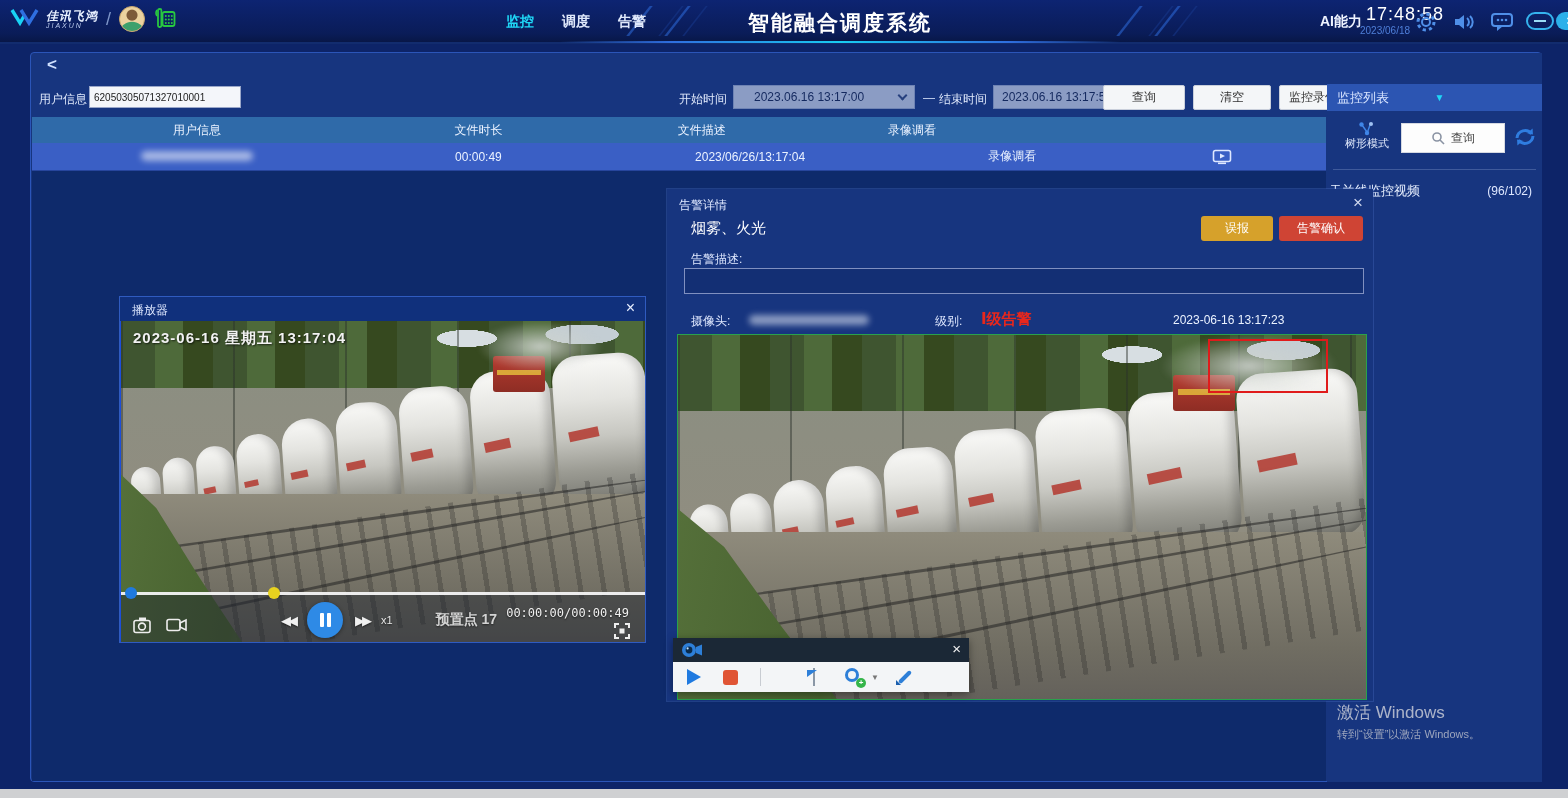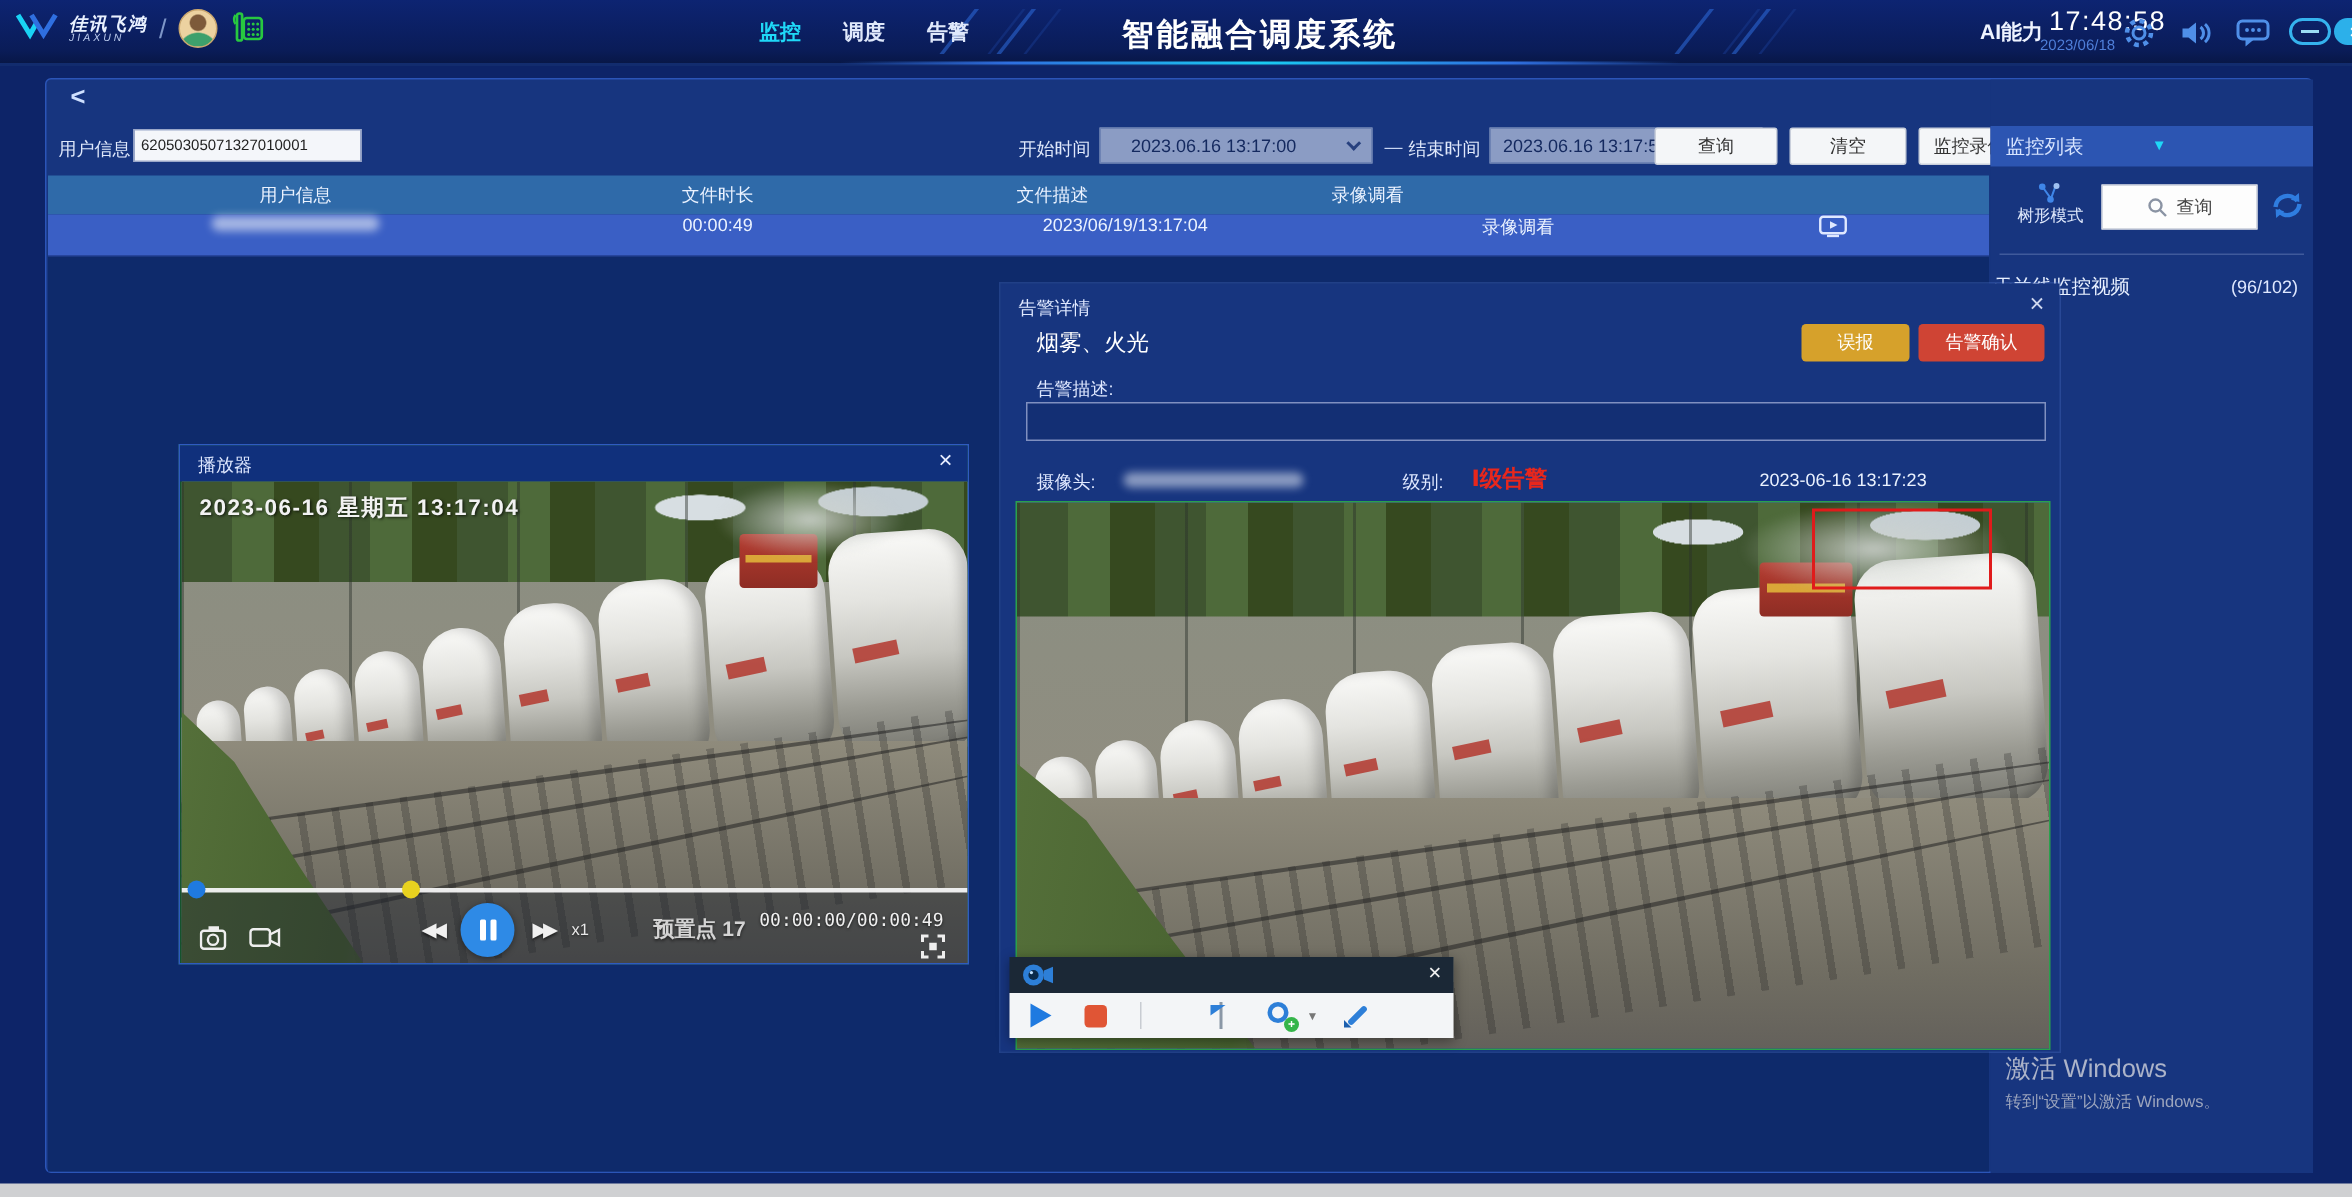--- a/index.html
+++ b/index.html
@@ -55,21 +55,21 @@
     transform:rotate(45deg);margin-top:-4px;}
   .dash-sep{position:absolute;top:38px;color:#c9d6f2;font-size:12px;}
   .btn-white{position:absolute;top:32px;height:25px;background:#f4f6f8;border:1px solid #c9cfdb;
     border-radius:2px;color:#333;font-size:12px;text-align:center;line-height:23px;cursor:pointer;}
   .select-white{display:flex;align-items:center;justify-content:center;gap:6px;}
   .select-white .tri{font-size:8px;color:#555;}
 
   
   .rtable{position:absolute;left:1px;top:64px;width:1294px;}
   .thead{display:flex;height:26px;background:#2f6aa9;align-items:center;}
-  .trow{display:flex;height:28px;background:#3a5fc5;align-items:flex-start;border-bottom:1px solid #27459c;cursor:pointer;}
+  .trow{display:flex;height:28px;background:#3a5fc5;align-items:center;border-bottom:1px solid #27459c;cursor:pointer;}
   .tc{color:#eaf2ff;font-size:12px;text-align:center;}
   .c1{width:25.5%;} .c2{width:18%;} .c3{width:24%;} .c4{width:16.5%;} .c5{width:16%;}
   .redact{display:inline-block;width:112px;height:10px;border-radius:5px;background:rgba(255,255,255,.55);filter:blur(3px);}
 
   
   .workspace{position:absolute;left:1px;top:118px;width:1294px;height:610px;background:#0e2a6b;}
 
   
   .rpanel{position:absolute;left:1296px;top:0;width:215px;height:729px;background:#17357f;}
   .rp-title{position:absolute;left:0;top:31px;width:215px;height:27px;background:#2c55b2;
@@ -152,21 +152,21 @@
     clip-path:polygon(0 10%,16% 28%,36% 66%,55% 100%,0 100%);}
   .smoke{position:absolute;border-radius:50%;filter:blur(2px);
     background:radial-gradient(closest-side,rgba(206,211,206,.9),rgba(206,211,206,0));}
   .loco{position:absolute;background:linear-gradient(180deg,#b63c30,#8e2d24);border-radius:3px;}
   .loco::after{content:"";position:absolute;left:8%;top:38%;width:84%;height:16%;background:#e0b23a;opacity:.9;}
   .stamp{position:absolute;left:12px;top:8px;color:#f2f2f2;font-weight:bold;
     text-shadow:1px 1px 2px rgba(0,0,0,.7);letter-spacing:1px;}
   .red-box{position:absolute;border:2px solid #e01b1b;}
 
   
-  .player-win{position:absolute;left:88px;top:243px;width:527px;height:347px;background:#14532d;
+  .player-win{position:absolute;left:88px;top:243px;width:527px;height:347px;background:#1d4ed8;
     border:1px solid #2f5bc0;}
   .pw-titlebar{position:absolute;left:0;top:0;width:100%;height:24px;background:#10307c;}
   .pw-title{position:absolute;left:12px;top:5px;color:#dfe8ff;font-size:12px;}
   .pw-close{position:absolute;right:10px;top:2px;color:#e8eeff;font-size:16px;cursor:pointer;}
   .pw-video{position:absolute;left:1px;top:24px;width:524px;height:321px;overflow:hidden;}
   .controls{position:absolute;left:0;right:0;bottom:0;height:50px;background:rgba(32,38,48,.45);}
   .progress{position:absolute;left:0;right:0;top:0;height:3px;background:rgba(255,255,255,.9);cursor:pointer;}
   .pdot{position:absolute;top:-5px;width:12px;height:12px;border-radius:50%;cursor:pointer;}
   .pdot.blue{left:4px;background:#1f7ae0;}
   .pdot.yellow{left:28%;background:#e8d21f;}
@@ -313,21 +313,21 @@
     <div class="rtable">
       <div class="thead">
         <div class="tc c1">用户信息</div>
         <div class="tc c2">文件时长</div>
         <div class="tc c4">文件描述</div>
         <div class="tc c5">录像调看</div>
       </div>
       <div class="trow">
         <div class="tc c1"><span class="redact"></span></div>
         <div class="tc c2">00:00:49</div>
-        <div class="tc c3">2023/06/19/13:17:04</div>
+        <div class="tc c3">2023/06/26/13:17:04</div>
         <div class="tc c4">录像调看</div>
         <div class="tc c5">
           <svg width="20" height="16" viewBox="0 0 20 16" style="margin:0 auto;cursor:pointer;">
             <rect x="1.5" y="1.5" width="17" height="11" rx="2" stroke="#dfe8ff" stroke-width="1.6" fill="none"></rect>
             <path d="M8 4.5 L13 7 L8 9.5 Z" fill="#dfe8ff"></path>
             <rect x="6" y="13.5" width="8" height="1.6" fill="#dfe8ff"></rect>
           </svg>
         </div>
       </div>
     </div>

